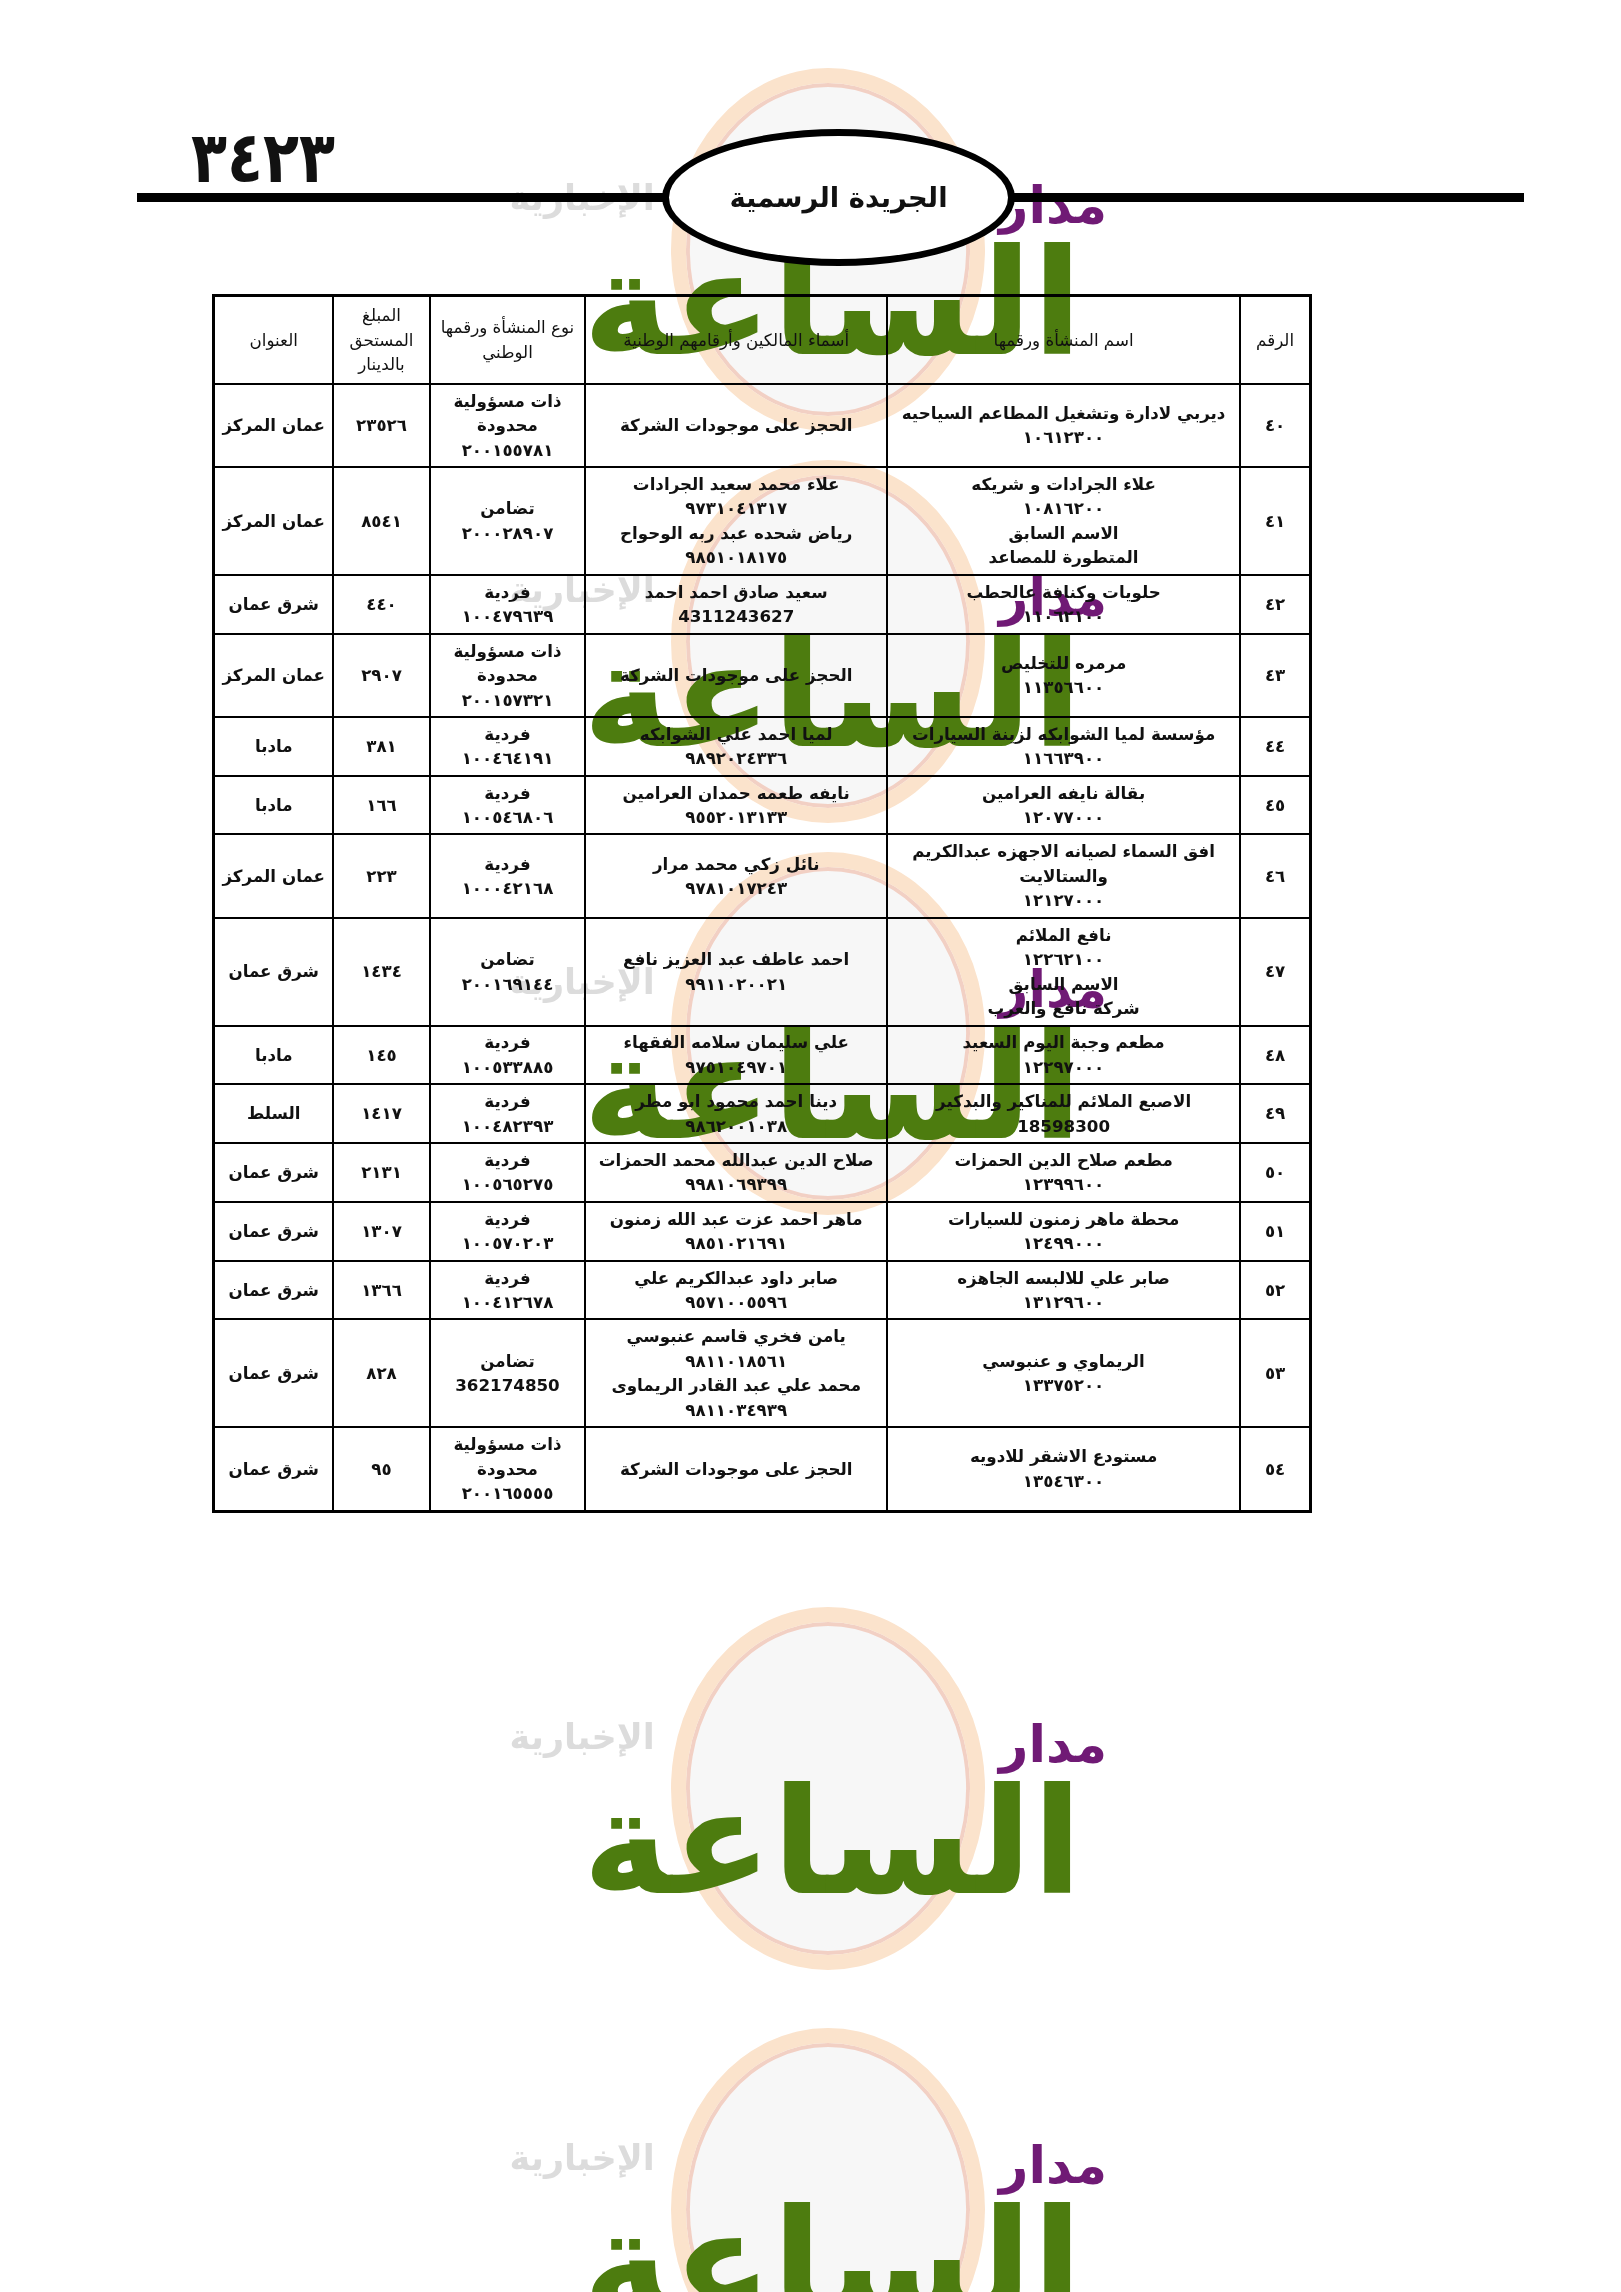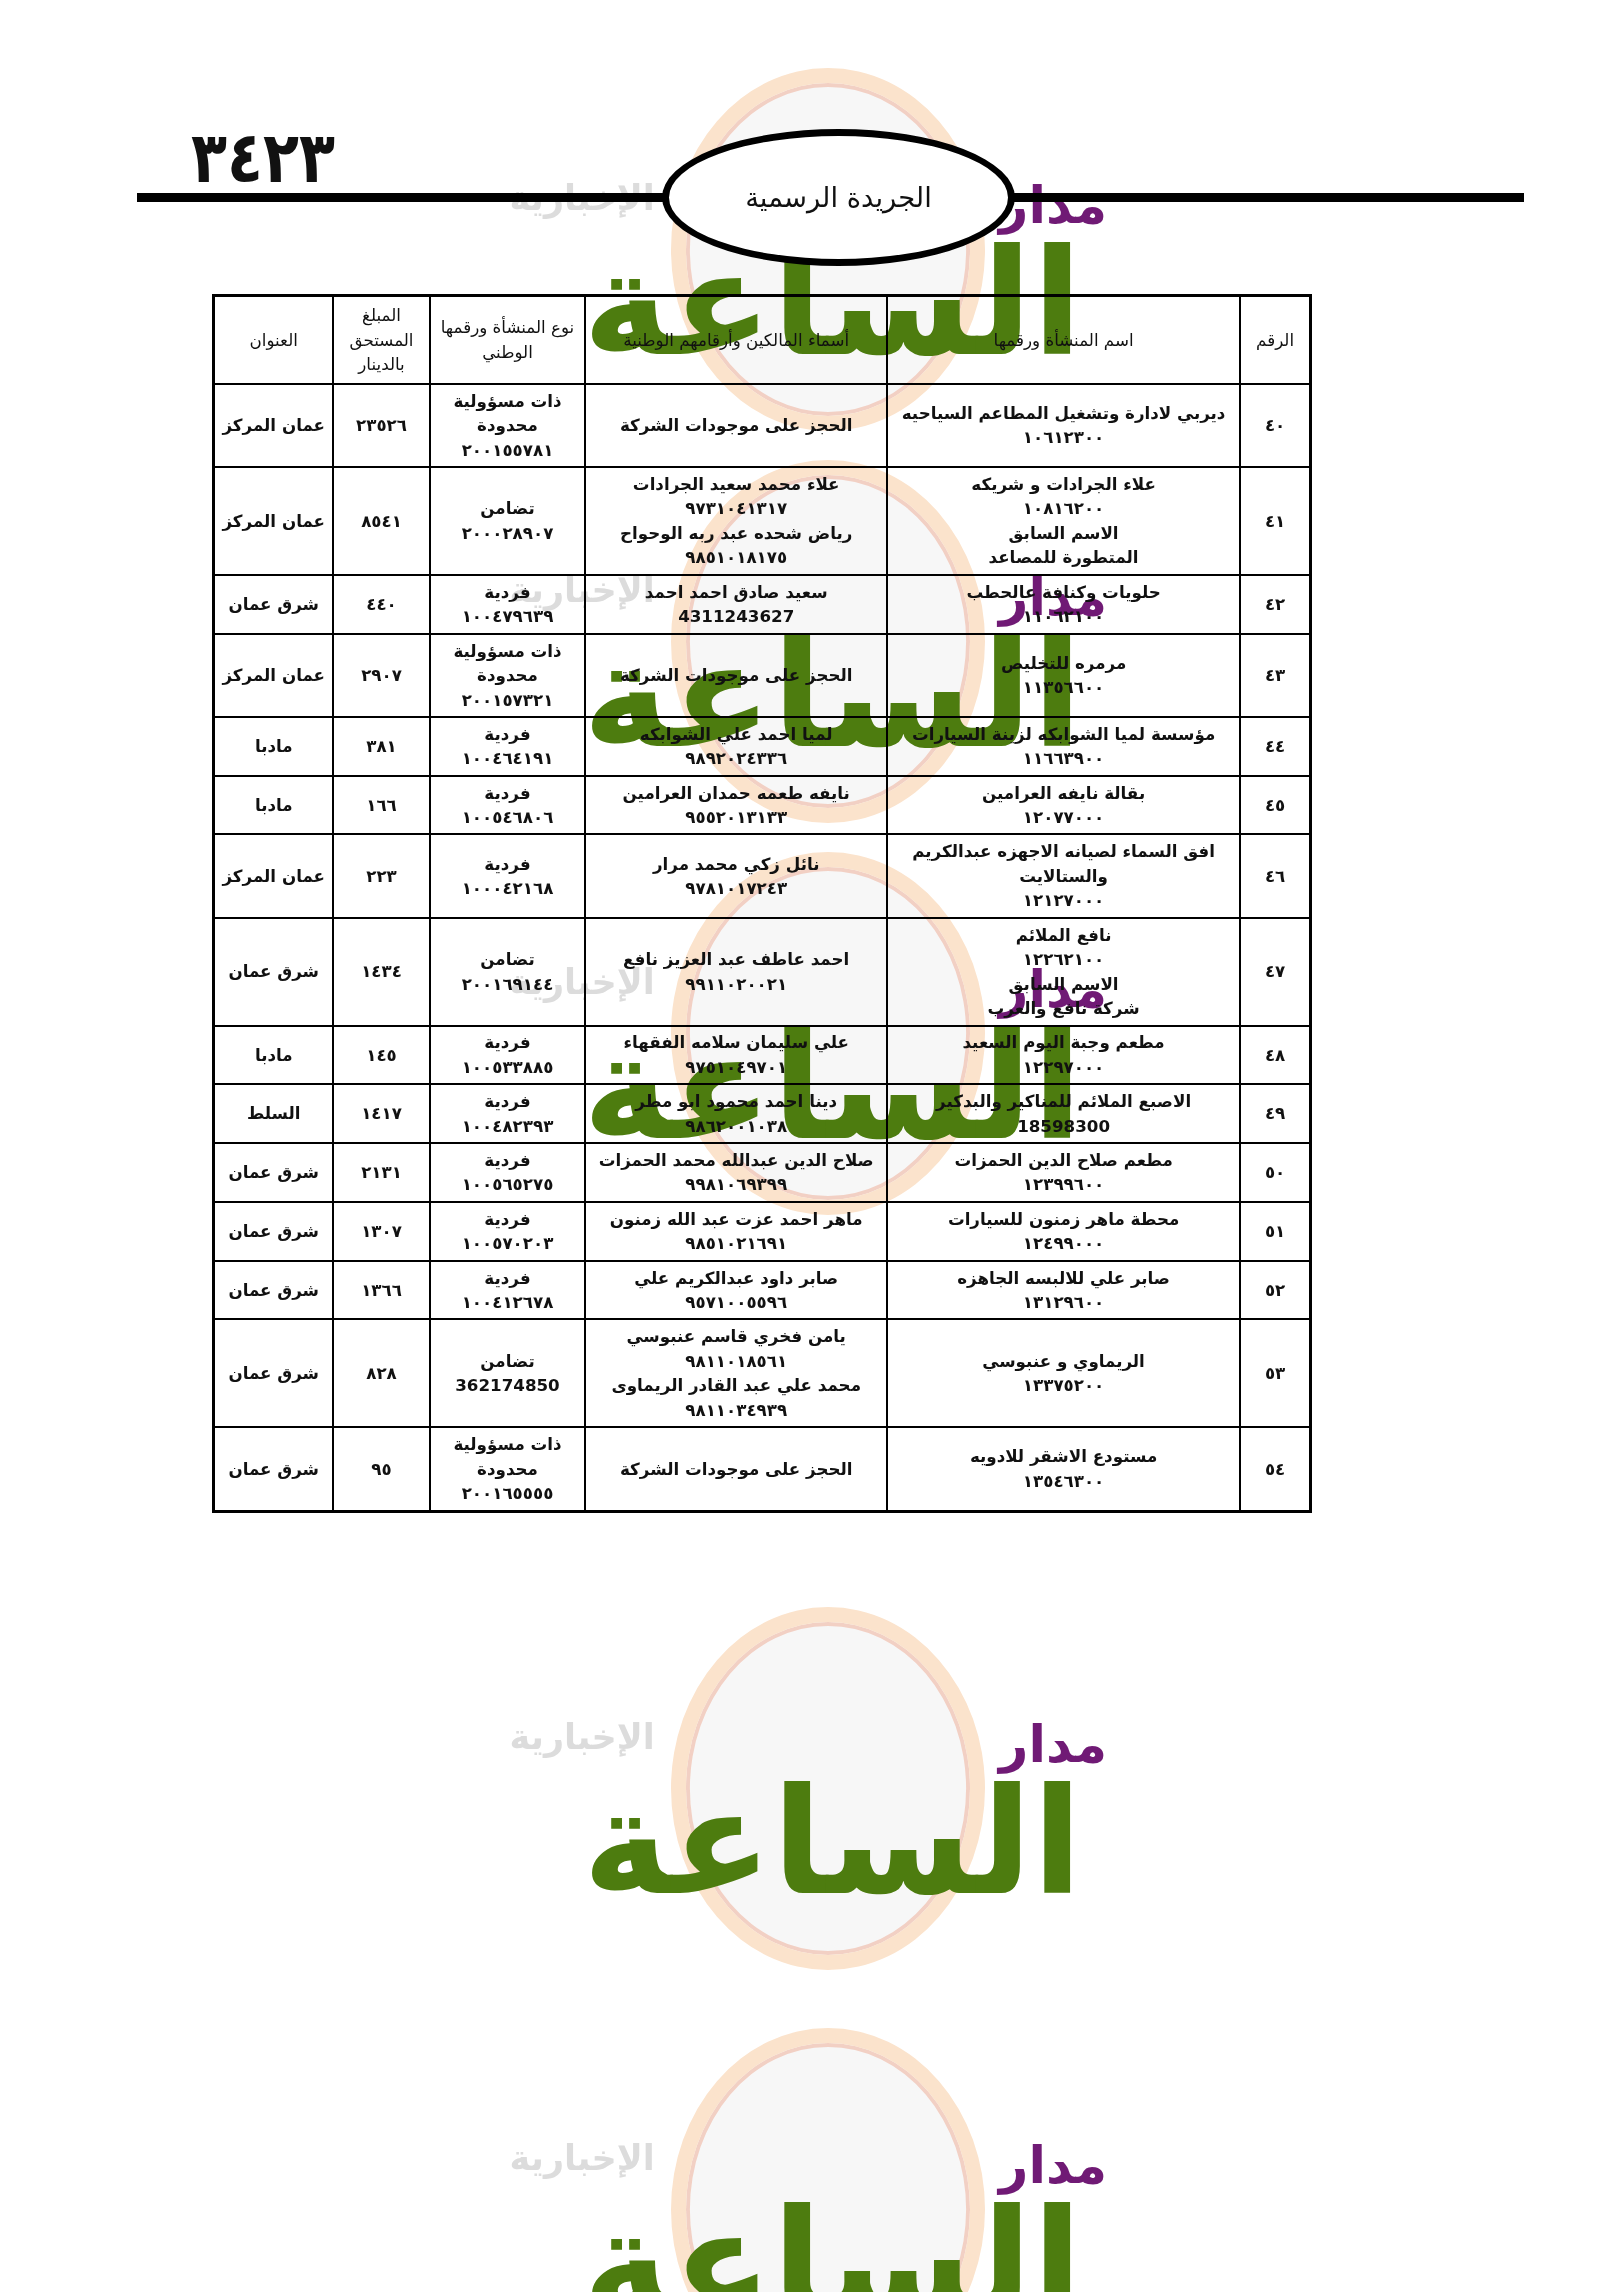--- a/index.html
+++ b/index.html
@@ -15,21 +15,21 @@
              font-weight: bold; font-size: 147px; color: #4d7c0f; text-align: center; line-height: 157px; direction: rtl; }
   .wm .small-r { position: absolute; right: 69px; top: 186px; font-weight: bold; font-size: 51px; color: #701a75; direction: rtl; }
   .wm .small-l { position: absolute; left: 19.6px; top: 188px; font-weight: bold; font-size: 35px; color: #dcdcdc; direction: rtl; }
 
   
   .page-number { position: absolute; left: 191px; top: 123px; font-family: "DejaVu Sans", sans-serif;
                  font-weight: bold; font-size: 59px; letter-spacing: 2px; color: #111; transform: scaleY(1.2); }
   .header-rule { position: absolute; left: 137px; top: 193px; width: 1387px; height: 8.8px; background: #000; }
   .masthead { position: absolute; left: 662px; top: 129px; width: 353px; height: 137px; border-radius: 50%;
               border: 7.8px solid #000; background: #fff; display: flex; align-items: center; justify-content: center; box-sizing: border-box; }
-  .masthead span { font-weight: normal; font-size: 27.4px; direction: rtl; }
+  .masthead span { font-weight: bold; font-size: 27.4px; direction: rtl; }
 
   
   .tbl-wrap { position: absolute; left: 212px; top: 294px; width: 1100px; }
   table { width: 100%; border-collapse: separate; border-spacing: 0; direction: rtl;
           border: 2.9px double #000; background: transparent; }
   th, td { border: 1px solid #000; text-align: center; vertical-align: middle; padding: 3.9px 5.9px; font-weight: bold;
            font-size: 16.7px; line-height: 24.5px; direction: rtl; }
   th { font-weight: normal; font-size: 16.7px; height: 78px; }
   .line { display: block; }
   col.c-no { width: 69px; } col.c-name { width: 349px; } col.c-owners { width: 298px; }

